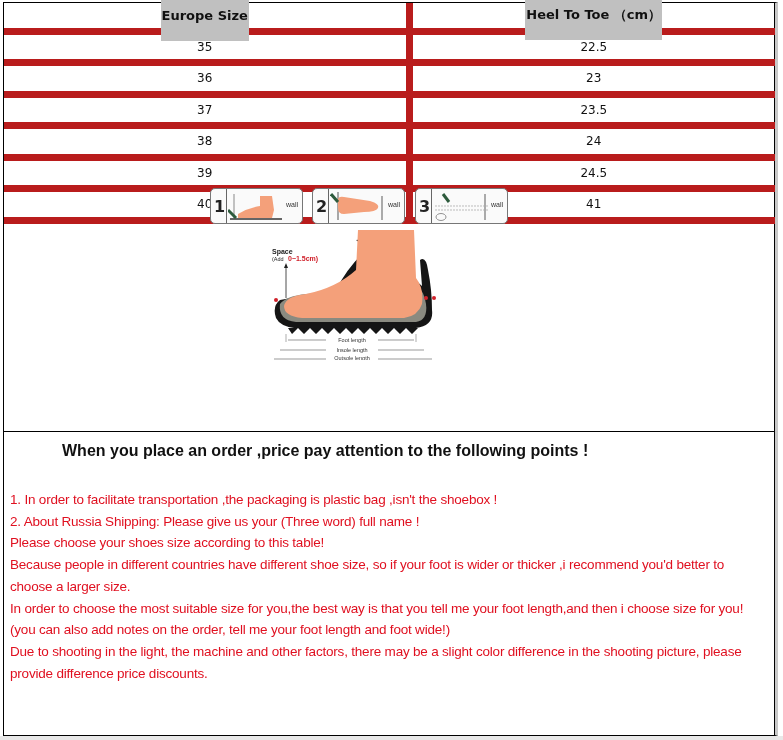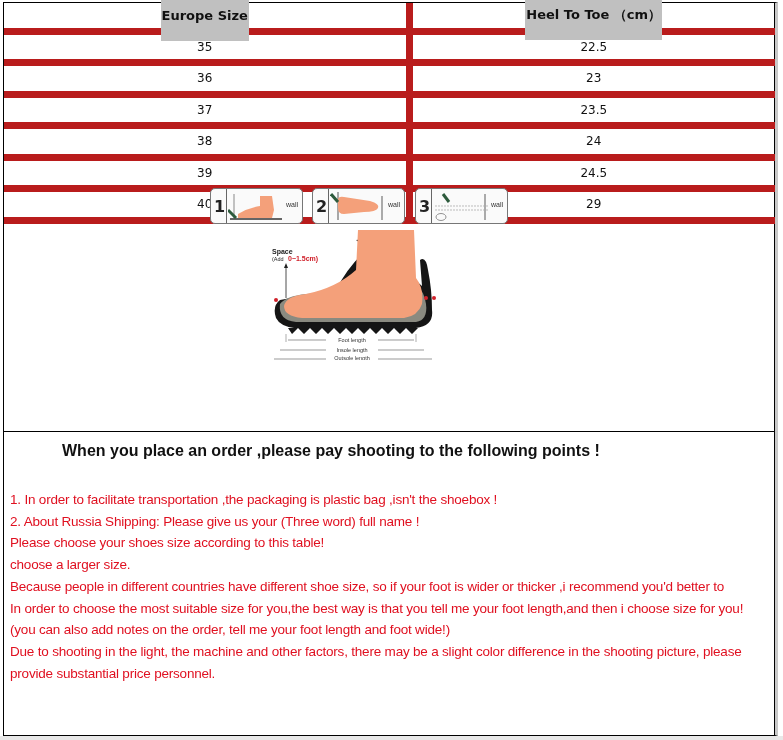--- a/index.html
+++ b/index.html
@@ -56,21 +56,21 @@
     <tr>
       <td>38</td>
       <td>24</td>
     </tr>
     <tr>
       <td>39</td>
       <td>24.5</td>
     </tr>
     <tr>
       <td>40</td>
-      <td>29</td>
+      <td>41</td>
     </tr>
   </tbody>
     </table>
 
   <div class="img-area">
     <div class="steps">
       <div class="step" style="left:0">
         <span class="num">1</span>
         <span class="sep"></span>
         <svg style="position:absolute;left:17px;top:3px" width="56" height="30" viewBox="0 0 56 30">
@@ -134,27 +134,27 @@
       <line x1="14" y1="120" x2="60" y2="120" stroke="#555" stroke-width="0.6"></line>
       <line x1="112" y1="120" x2="158" y2="120" stroke="#555" stroke-width="0.6"></line>
       <text x="86" y="122" font-size="5.5" fill="#333" text-anchor="middle" font-family="Liberation Sans, sans-serif">Insole length</text>
       <line x1="8" y1="129" x2="60" y2="129" stroke="#555" stroke-width="0.6"></line>
       <line x1="112" y1="129" x2="166" y2="129" stroke="#555" stroke-width="0.6"></line>
       <text x="86" y="130" font-size="5.5" fill="#333" text-anchor="middle" font-family="Liberation Sans, sans-serif">Outsole length</text>
     </svg>
   </div>
 
   <div class="notes">
-    <div class="notice-title">When you place an order ,please pay shooting to the following points !</div>
+    <div class="notice-title">When you place an order ,price pay attention to the following points !</div>
     <div class="note-lines">
       <div class="note-line">1. In order to facilitate transportation ,the packaging is plastic bag ,isn't the shoebox !</div>
       <div class="note-line">2. About Russia Shipping: Please give us your (Three word) full name !</div>
       <div class="note-line">Please choose your shoes size according to this table!</div>
+      <div class="note-line">Because people in different countries have different shoe size, so if your foot is wider or thicker ,i recommend you'd better to</div>
       <div class="note-line">choose a larger size.</div>
-      <div class="note-line">Because people in different countries have different shoe size, so if your foot is wider or thicker ,i recommend you'd better to</div>
       <div class="note-line">In order to choose the most suitable size for you,the best way is that you tell me your foot length,and then i choose size for you!</div>
       <div class="note-line">(you can also add notes on the order, tell me your foot length and foot wide!)</div>
       <div class="note-line">Due to shooting in the light, the machine and other factors, there may be a slight color difference in the shooting picture, please</div>
-      <div class="note-line">provide substantial price personnel.</div>
+      <div class="note-line">provide difference price discounts.</div>
     </div>
   </div>
 </div>
 <div class="bottom-strip"></div>
 
 </body></html>

